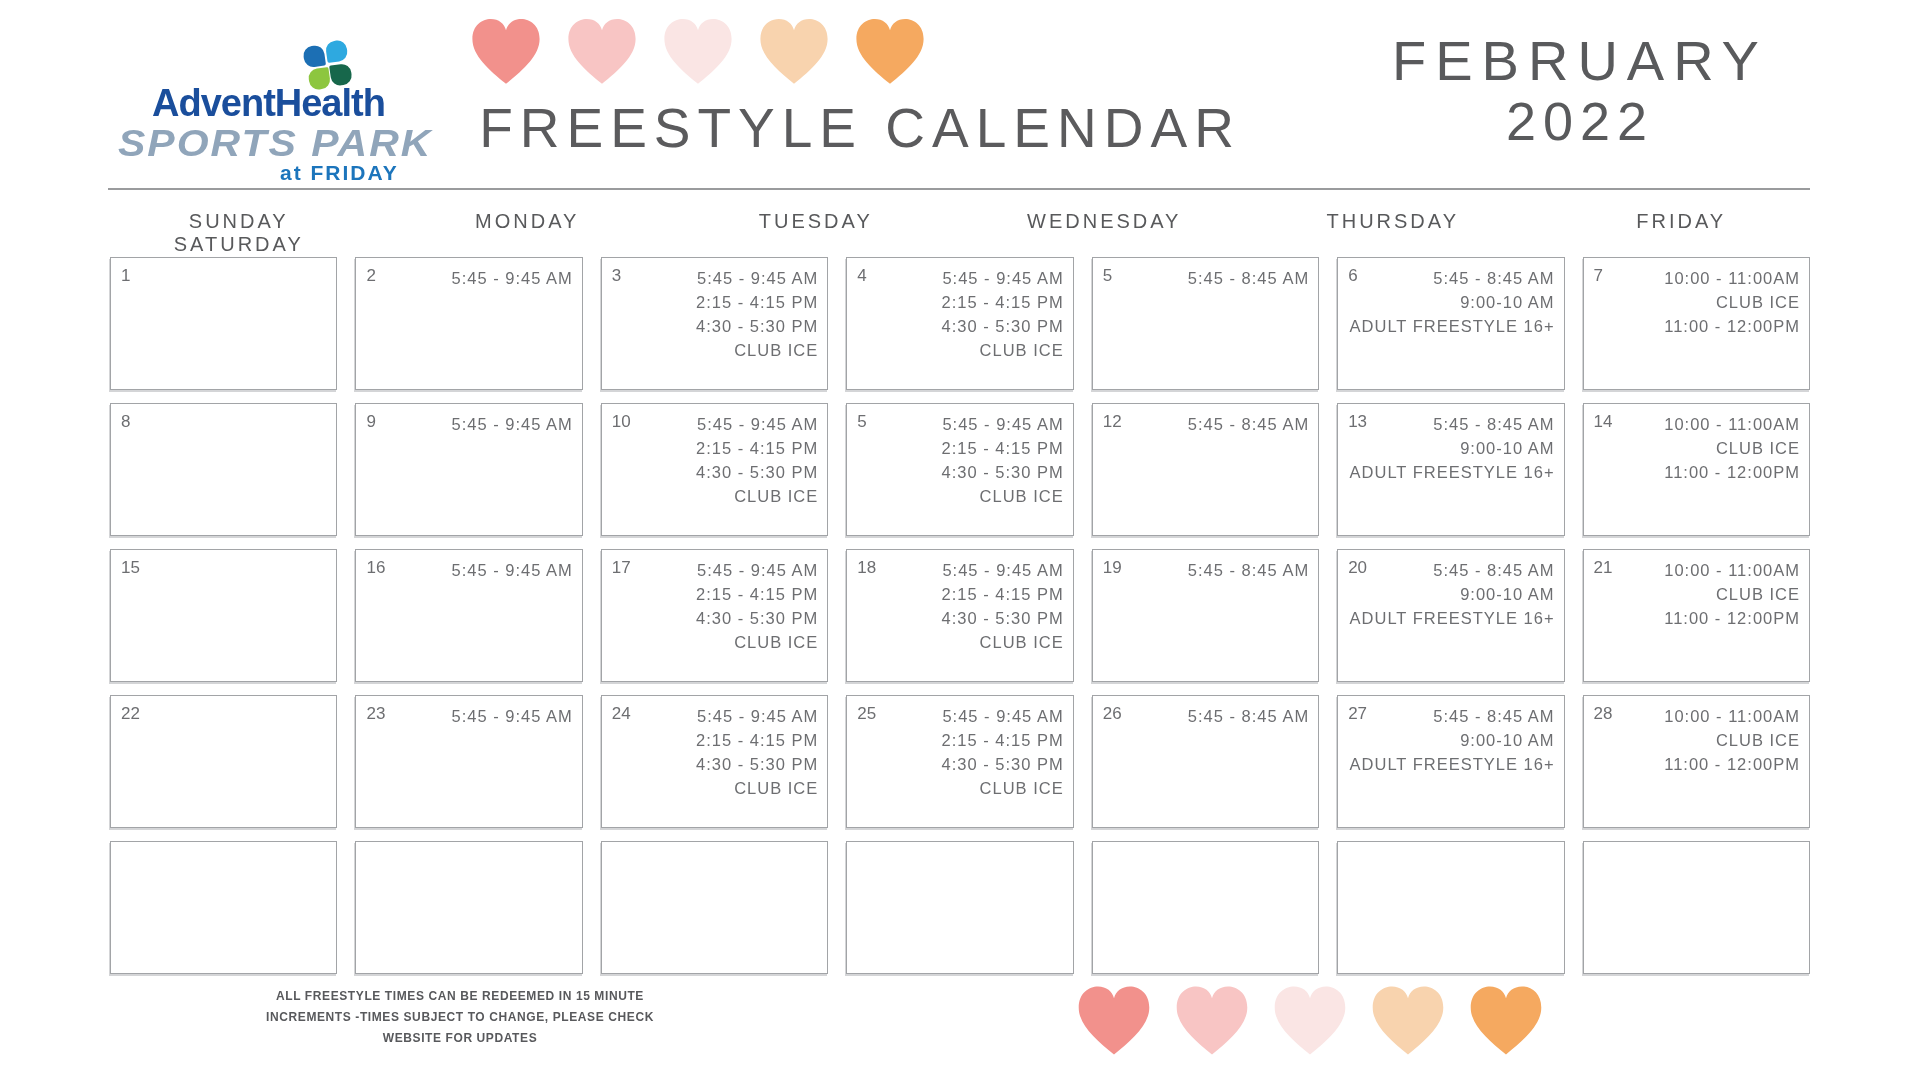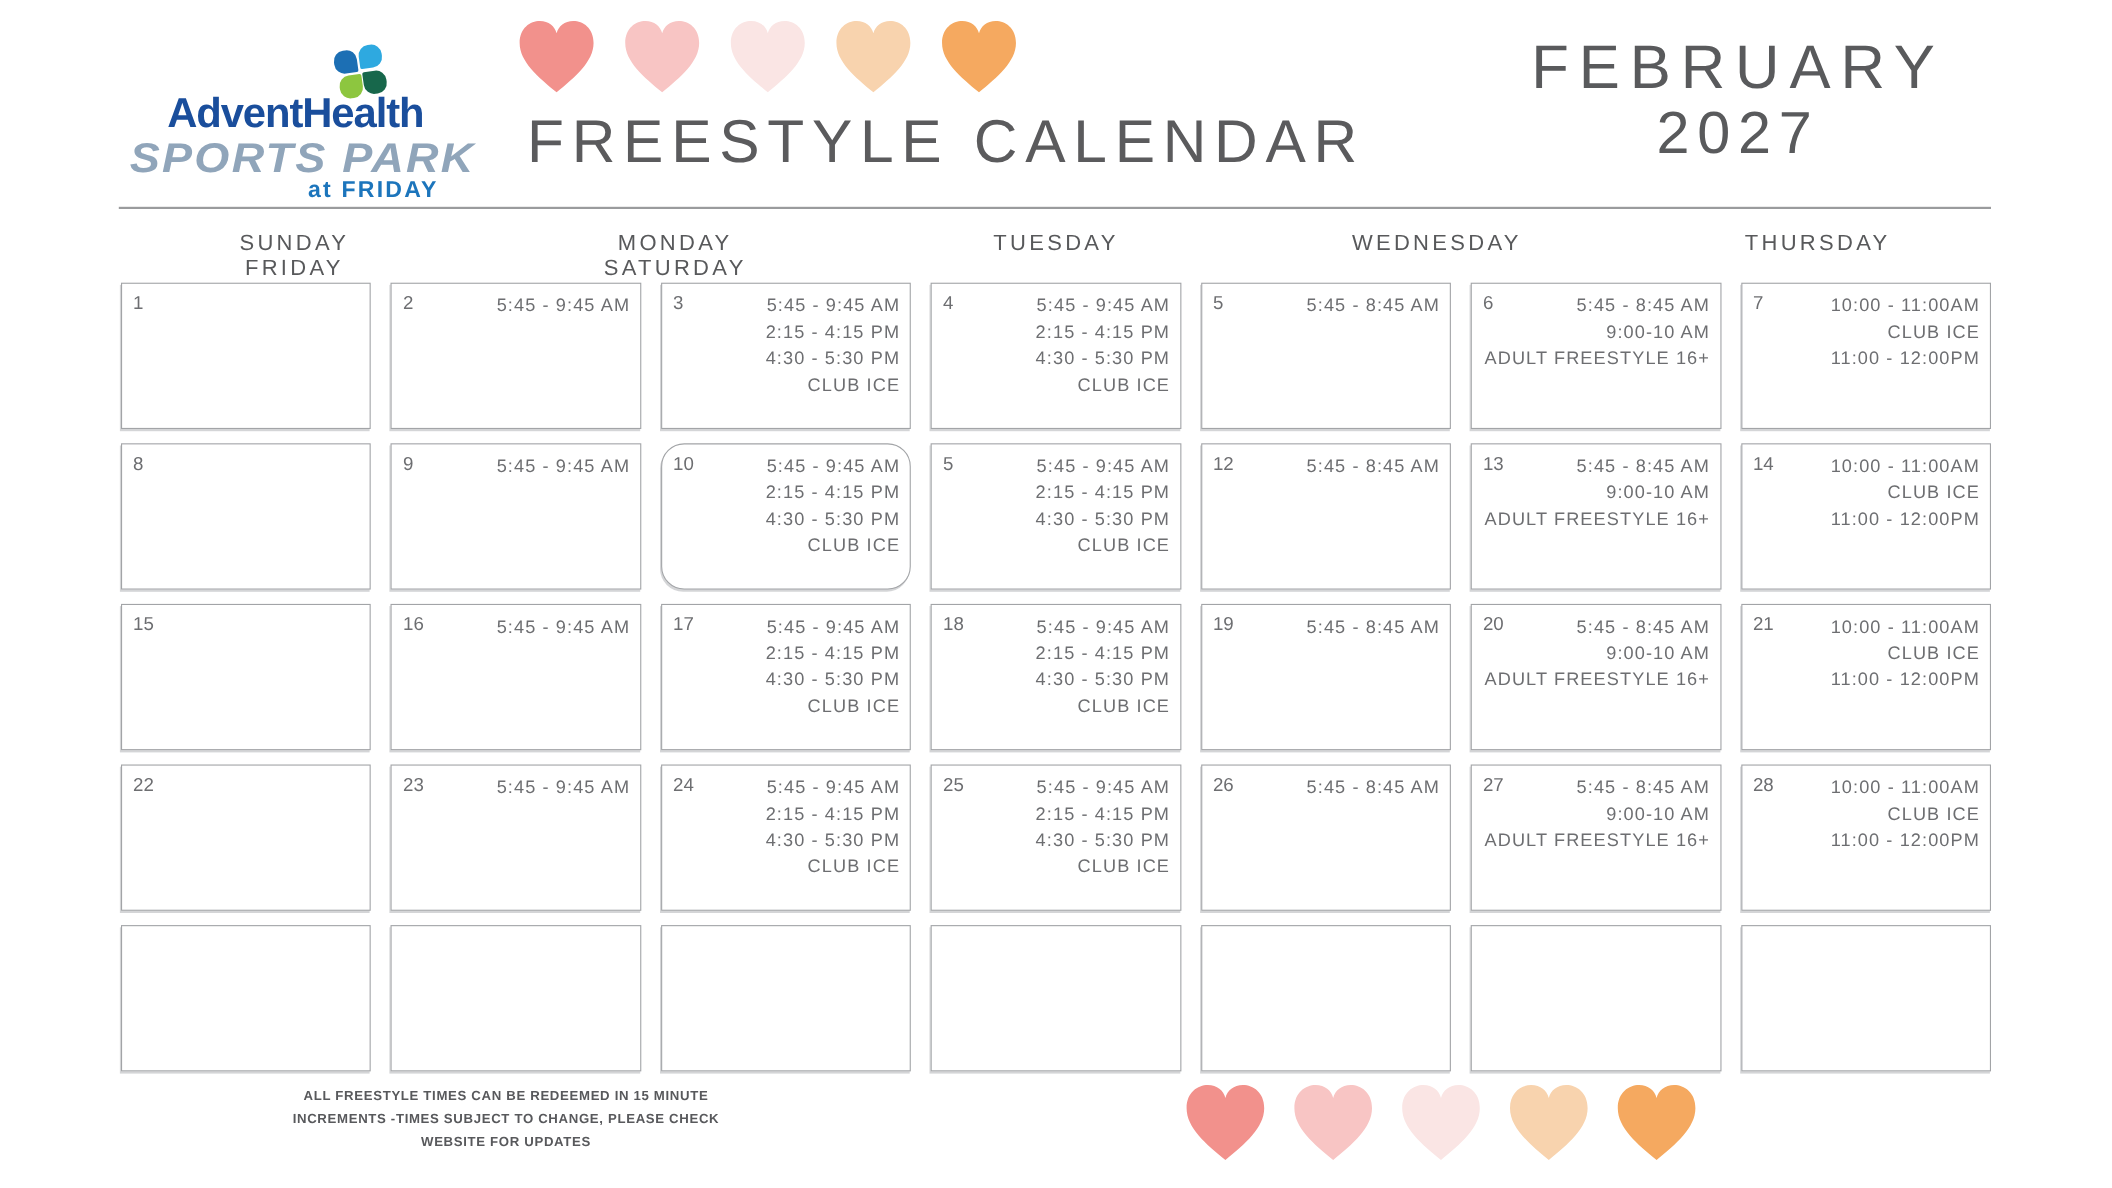--- a/index.html
+++ b/index.html
@@ -32,21 +32,21 @@
   .main-title { position:absolute; left:420px; top:96px; width:880px; text-align:center;
                 font-size:55px; font-weight:300; letter-spacing:7px; color:#5b5b5d; white-space:nowrap; }
   .month-block { position:absolute; left:1350px; top:30px; width:460px; text-align:center;
                  color:#595a5c; font-weight:300; }
   .month-line { font-size:56px; letter-spacing:9px; line-height:62px; }
   .year-line  { font-size:54px; letter-spacing:7px; line-height:58px; }
   .divider { position:absolute; left:108px; top:188px; width:1702px; height:2px; background:#9a9b9d; }
 
   
   .day-headers { position:absolute; left:110px; top:210px; width:1700px;
-                 display:grid; grid-template-columns:repeat(5,1fr); column-gap:31px; }
+                 display:grid; grid-template-columns:repeat(6,1fr); column-gap:31px; }
   .day-header { text-align:center; font-size:20px; letter-spacing:3px; color:#58595b; }
 
   .calendar-grid { position:absolute; left:110px; top:257px; width:1700px;
                    display:grid; grid-template-columns:repeat(7,1fr);
                    grid-auto-rows:133px; column-gap:18px; row-gap:13px; }
   .cell { position:relative; background:#fff; border:1.5px solid #a2a4a7;
           box-shadow:-1px 2px 0 rgba(160,162,166,.45); }
   .daynum { position:absolute; left:10px; top:8px; font-size:17px; color:#6d6e71; }
   .lines { position:absolute; right:9px; left:6px; top:8px; text-align:right; }
   .line { font-size:16.5px; line-height:24px; letter-spacing:1px; color:#6d6e71; white-space:nowrap; }
@@ -88,21 +88,21 @@
         <path d="M50 86 C29 69 8 51 8 30 C8 13 20 5 31 5 C41 5 48 11 50 19 C52 11 59 5 69 5 C80 5 92 13 92 30 C92 51 71 69 50 86 Z" fill="#F8D3AE"></path>
       </svg>
       <svg viewBox="0 0 100 90">
         <path d="M50 86 C29 69 8 51 8 30 C8 13 20 5 31 5 C41 5 48 11 50 19 C52 11 59 5 69 5 C80 5 92 13 92 30 C92 51 71 69 50 86 Z" fill="#F5A960"></path>
       </svg>
     </div>
 
   <div class="main-title">FREESTYLE CALENDAR</div>
   <div class="month-block">
     <div class="month-line">FEBRUARY</div>
-    <div class="year-line">2027</div>
+    <div class="year-line">2022</div>
   </div>
   <div class="divider"></div>
 
   <div class="day-headers">
       <div class="day-header">SUNDAY</div>
       <div class="day-header">MONDAY</div>
       <div class="day-header">TUESDAY</div>
       <div class="day-header">WEDNESDAY</div>
       <div class="day-header">THURSDAY</div>
       <div class="day-header">FRIDAY</div>
@@ -163,21 +163,21 @@
       <div class="cell" style="border-color: rgb(162, 164, 167);">
         <span class="daynum">8</span>
         <div class="lines"></div>
       </div>
       <div class="cell" style="border-color: rgb(162, 164, 167);">
         <span class="daynum">9</span>
         <div class="lines">
           <div class="line">5:45 - 9:45 AM</div>
         </div>
       </div>
-      <div class="cell" style="border-color: rgb(162, 164, 167); border-radius: 21px;">
+      <div class="cell" style="border-color: rgb(162, 164, 167);">
         <span class="daynum">10</span>
         <div class="lines">
           <div class="line">5:45 - 9:45 AM</div>
           <div class="line">2:15 - 4:15 PM</div>
           <div class="line">4:30 - 5:30 PM</div>
           <div class="line">CLUB ICE</div>
         </div>
       </div>
       <div class="cell" style="border-color: rgb(162, 164, 167);">
         <span class="daynum">5</span>

